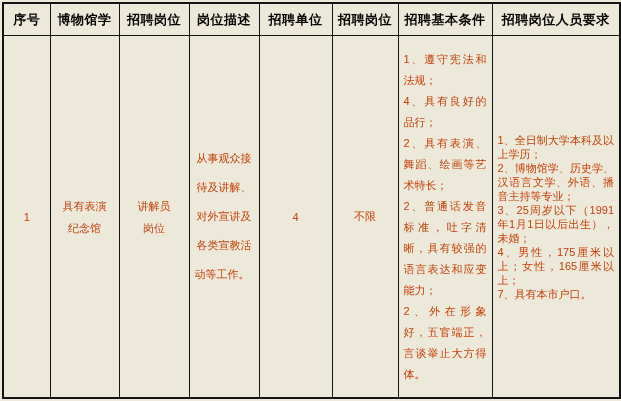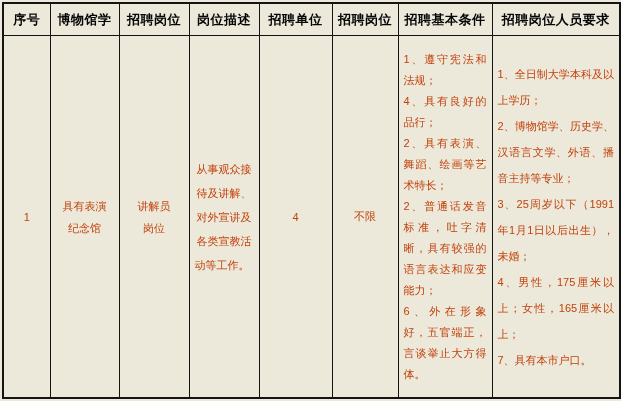--- a/index.html
+++ b/index.html
@@ -53,32 +53,32 @@
   td.stack div {
     line-height: 22px;
   }
   
   td.justify {
     text-align: justify;
     text-align-last: left;
     text-justify: inter-character;
   }
   td.description {
-    line-height: 24px;
+    line-height: 29px;
     font-size: 13px;
     padding: 2px 7px;
   }
   td.conditions {
     vertical-align: top;
     line-height: 21px;
     padding: 3px 5px 2px 5px;
   }
   td.requirements {
     vertical-align: middle;
-    line-height: 26px;
+    line-height: 14px;
     padding: 2px 6px;
   }
   td.conditions div, td.requirements div {
     text-align: justify;
     text-align-last: left;
     text-justify: inter-character;
   }
 </style>
 </head>
 <body>
@@ -119,21 +119,21 @@
             <div>岗位</div>
           </td>
         <td class="justify description">从事观众接待及讲解、对外宣讲及各类宣教活动等工作。</td>
         <td>4</td>
         <td>不限</td>
         <td class="conditions">
             <div>1、遵守宪法和法规；</div>
             <div>4、具有良好的品行；</div>
             <div>2、具有表演、舞蹈、绘画等艺术特长；</div>
             <div>2、普通话发音标准，吐字清晰，具有较强的语言表达和应变能力；</div>
-            <div>6、外在形象好，五官端正，言谈举止大方得体。</div>
+            <div>2、外在形象好，五官端正，言谈举止大方得体。</div>
           </td>
         <td class="requirements">
             <div>1、全日制大学本科及以上学历；</div>
             <div>2、博物馆学、历史学、汉语言文学、外语、播音主持等专业；</div>
             <div>3、25周岁以下（1991年1月1日以后出生），未婚；</div>
             <div>4、男性，175厘米以上；女性，165厘米以上；</div>
             <div>7、具有本市户口。</div>
           </td>
       </tr>
     </tbody>

